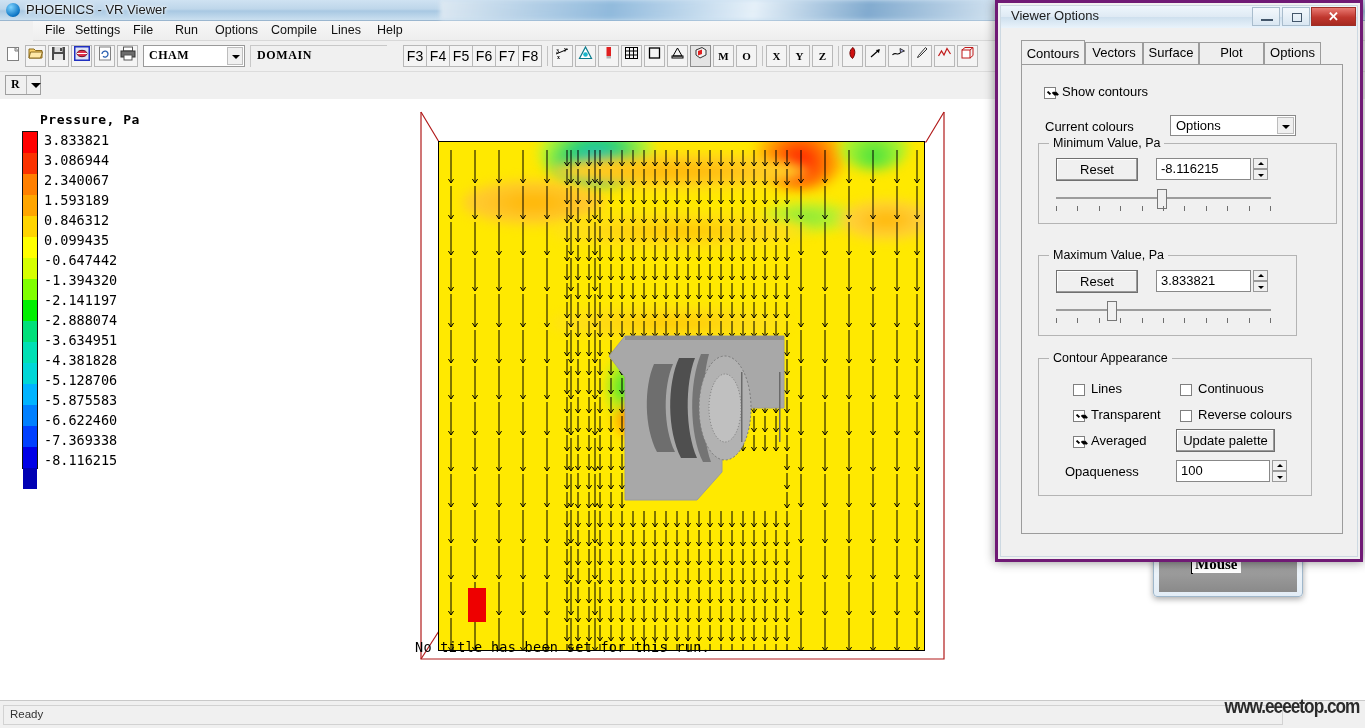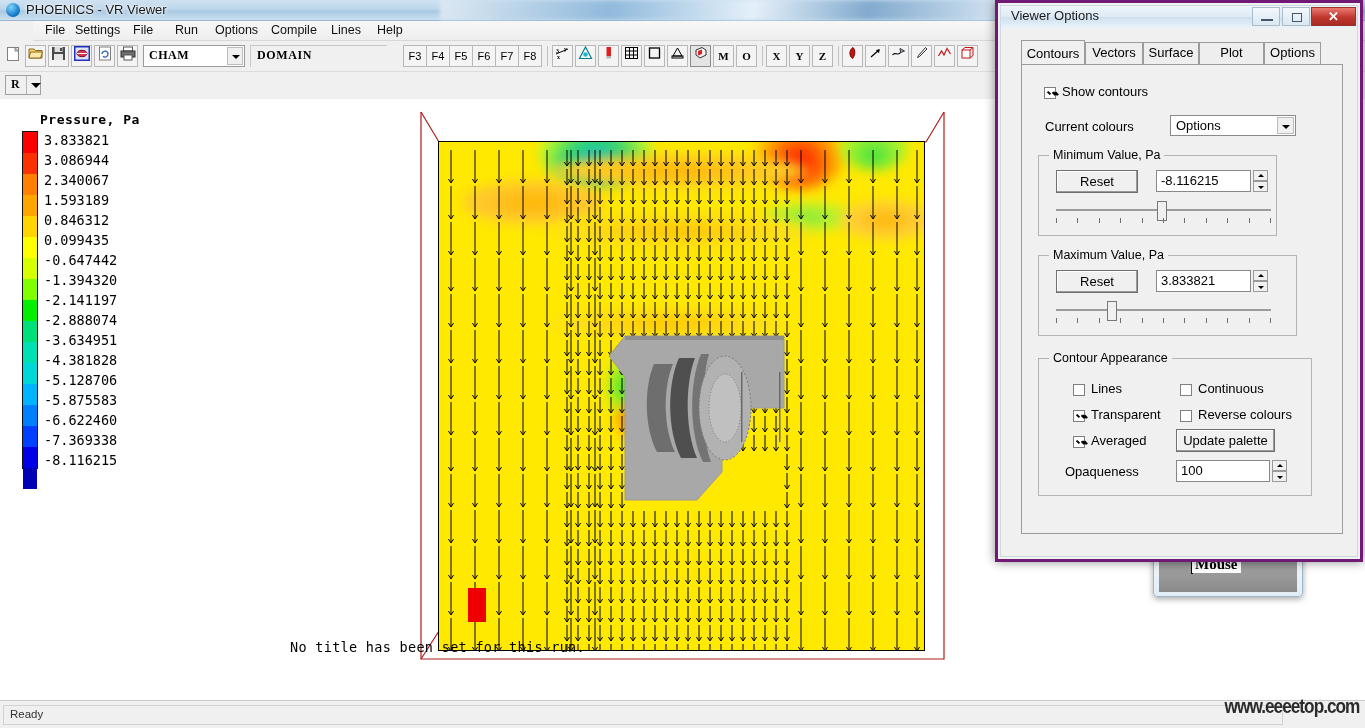--- a/index.html
+++ b/index.html
@@ -32,21 +32,21 @@
 
   
   .tb1{position:absolute;left:0;top:41px;width:1365px;height:30px;background:#f0f0f0;
     border-bottom:1px solid #dcdcdc;}
   .tbtn{position:absolute;top:4px;width:21px;height:22px;background:#f4f4f4;
     border:1px solid #b8b8b8;box-sizing:border-box;text-align:center;
     line-height:20px;font-size:11px;color:#000;font-family:"Liberation Serif",serif;font-weight:bold;}
   .tbtn.sunken{background:#e4e4e4;border:1px solid #8d8d8d;}
   .tbtn.flat{border:1px solid #f0f0f0;background:transparent;}
   .fkey{position:absolute;top:4px;width:24px;height:22px;background:#f4f4f4;border:1px solid #b8b8b8;
-    box-sizing:border-box;text-align:center;line-height:20px;font-size:11px;
+    box-sizing:border-box;text-align:center;line-height:20px;font-size:14px;
     font-family:"Liberation Sans",sans-serif;color:#000;}
   .sep{position:absolute;top:5px;width:1px;height:20px;background:#c2c2c2;}
 
   .combo{position:absolute;top:4px;height:22px;background:#fff;border:1px solid #9a9a9a;
     box-sizing:border-box;}
   .combo .txt{position:absolute;left:5px;top:2px;font-size:12px;color:#000;
     font-family:"Liberation Serif",serif;font-weight:bold;letter-spacing:.5px;}
   .combo .arrow{position:absolute;right:1px;top:1px;width:16px;height:18px;background:#f0f0f0;
     border:1px solid #bdbdbd;box-sizing:border-box;}
   .combo .arrow:after{content:"";position:absolute;left:4px;top:7px;border-left:4px solid transparent;
@@ -71,21 +71,21 @@
 
   
   .legend-title{position:absolute;left:40px;top:13px;font-family:"DejaVu Sans Mono",monospace;
     font-size:13px;font-weight:bold;color:#000;letter-spacing:.5px;}
   .cbar{position:absolute;left:22px;top:32px;width:14px;height:336px;border:1px solid #111;box-sizing:content-box;}
   .cbar div{width:100%;height:21px;}
   .lvals{position:absolute;left:44px;top:31px;}
   .lvals div{height:20px;line-height:20px;font-family:"DejaVu Sans Mono",monospace;font-size:13.5px;color:#000;}
 
   
-  .plotwrap{position:absolute;left:420px;top:12px;width:457px;height:545px;}
+  .plotwrap{position:absolute;left:420px;top:12px;width:457px;height:545px;text-align:right;}
   .plotbox{position:absolute;left:18px;top:30px;width:487px;height:510px;background:#ffe900;
     border:1px solid #000;box-sizing:border-box;overflow:hidden;}
   .blob{position:absolute;border-radius:50%;filter:blur(6px);}
   .plottitle{position:absolute;left:-130px;top:528px;width:420px;
     font-family:"DejaVu Sans Mono",monospace;font-size:13.5px;color:#000;letter-spacing:.3px;}
   .redbox{position:absolute;left:29px;top:446px;width:18px;height:34px;background:#ee0000;}
 
   
   .statusbar{position:absolute;left:0;top:700px;width:1365px;height:28px;background:#f0f0f0;
     border-top:1px solid #c9c9c9;}
@@ -1121,21 +1121,21 @@
 
       <div class="chk on" style="left:22px;top:22px"></div>
       <div class="lab" style="left:40px;top:19px">Show contours</div>
 
       <div class="lab" style="left:23px;top:54px">Current colours</div>
       <div class="dcombo" style="left:148px;top:50px;width:126px">
         <span class="v">Options</span>
         <span class="ar"></span>
       </div>
 
-      <div class="group" style="left:16px;top:90px;width:239px;height:81px">
+      <div class="group" style="left:16px;top:78px;width:299px;height:81px">
         <span class="gt">Minimum Value, Pa</span>
         <div class="btn" style="left:17px;top:14px;width:82px;height:23px;line-height:21px">Reset</div>
         <div class="spin" style="left:117px;top:14px;width:95px">
           <span class="v">-8.116215</span>
         </div>
         <div class="spinbtns" style="left:214px;top:14px">
           <div class="up"></div>
           <div class="dn"></div>
         </div>
         <div class="sliderline" style="left:17px;top:53px;width:215px"></div>

